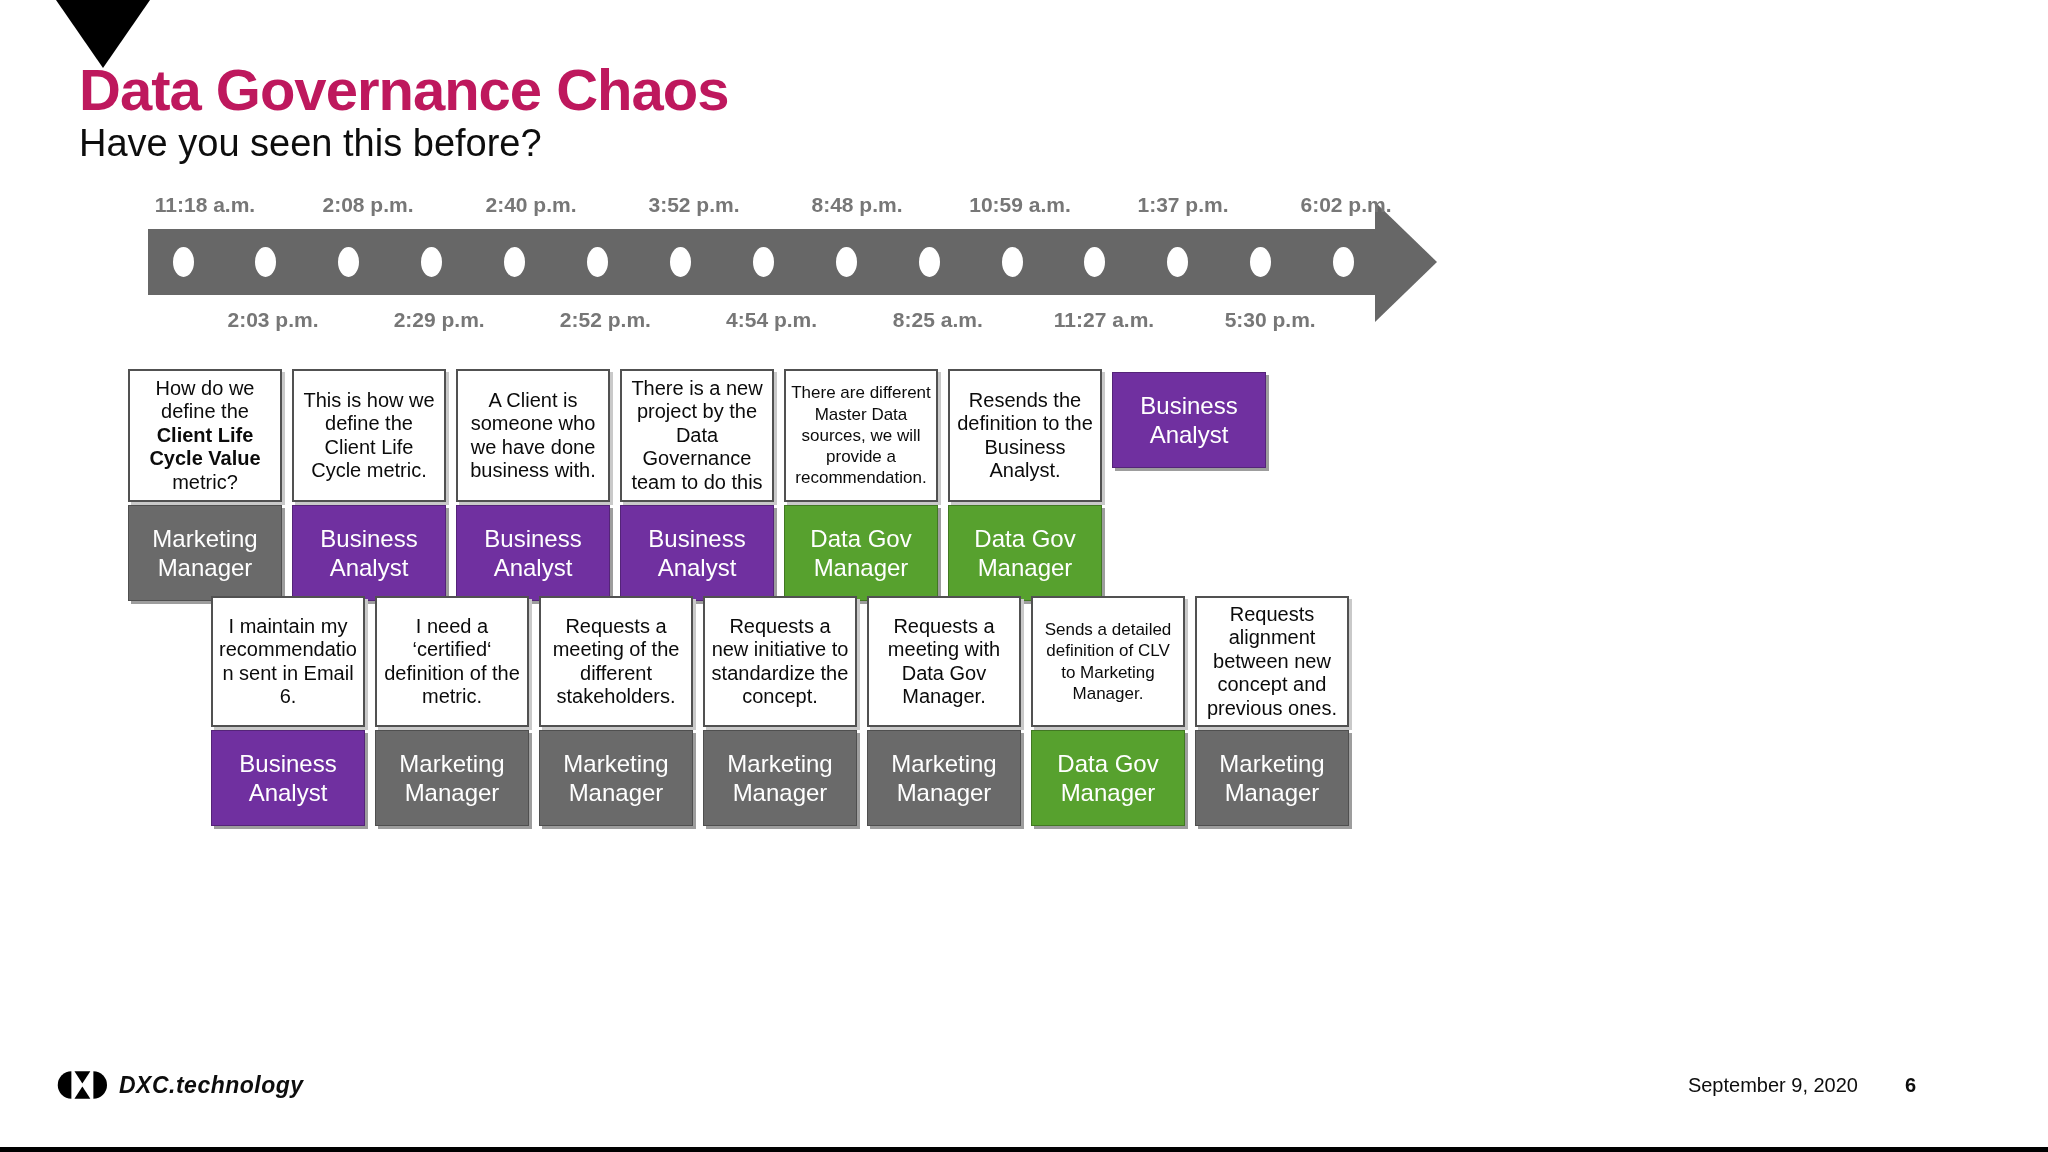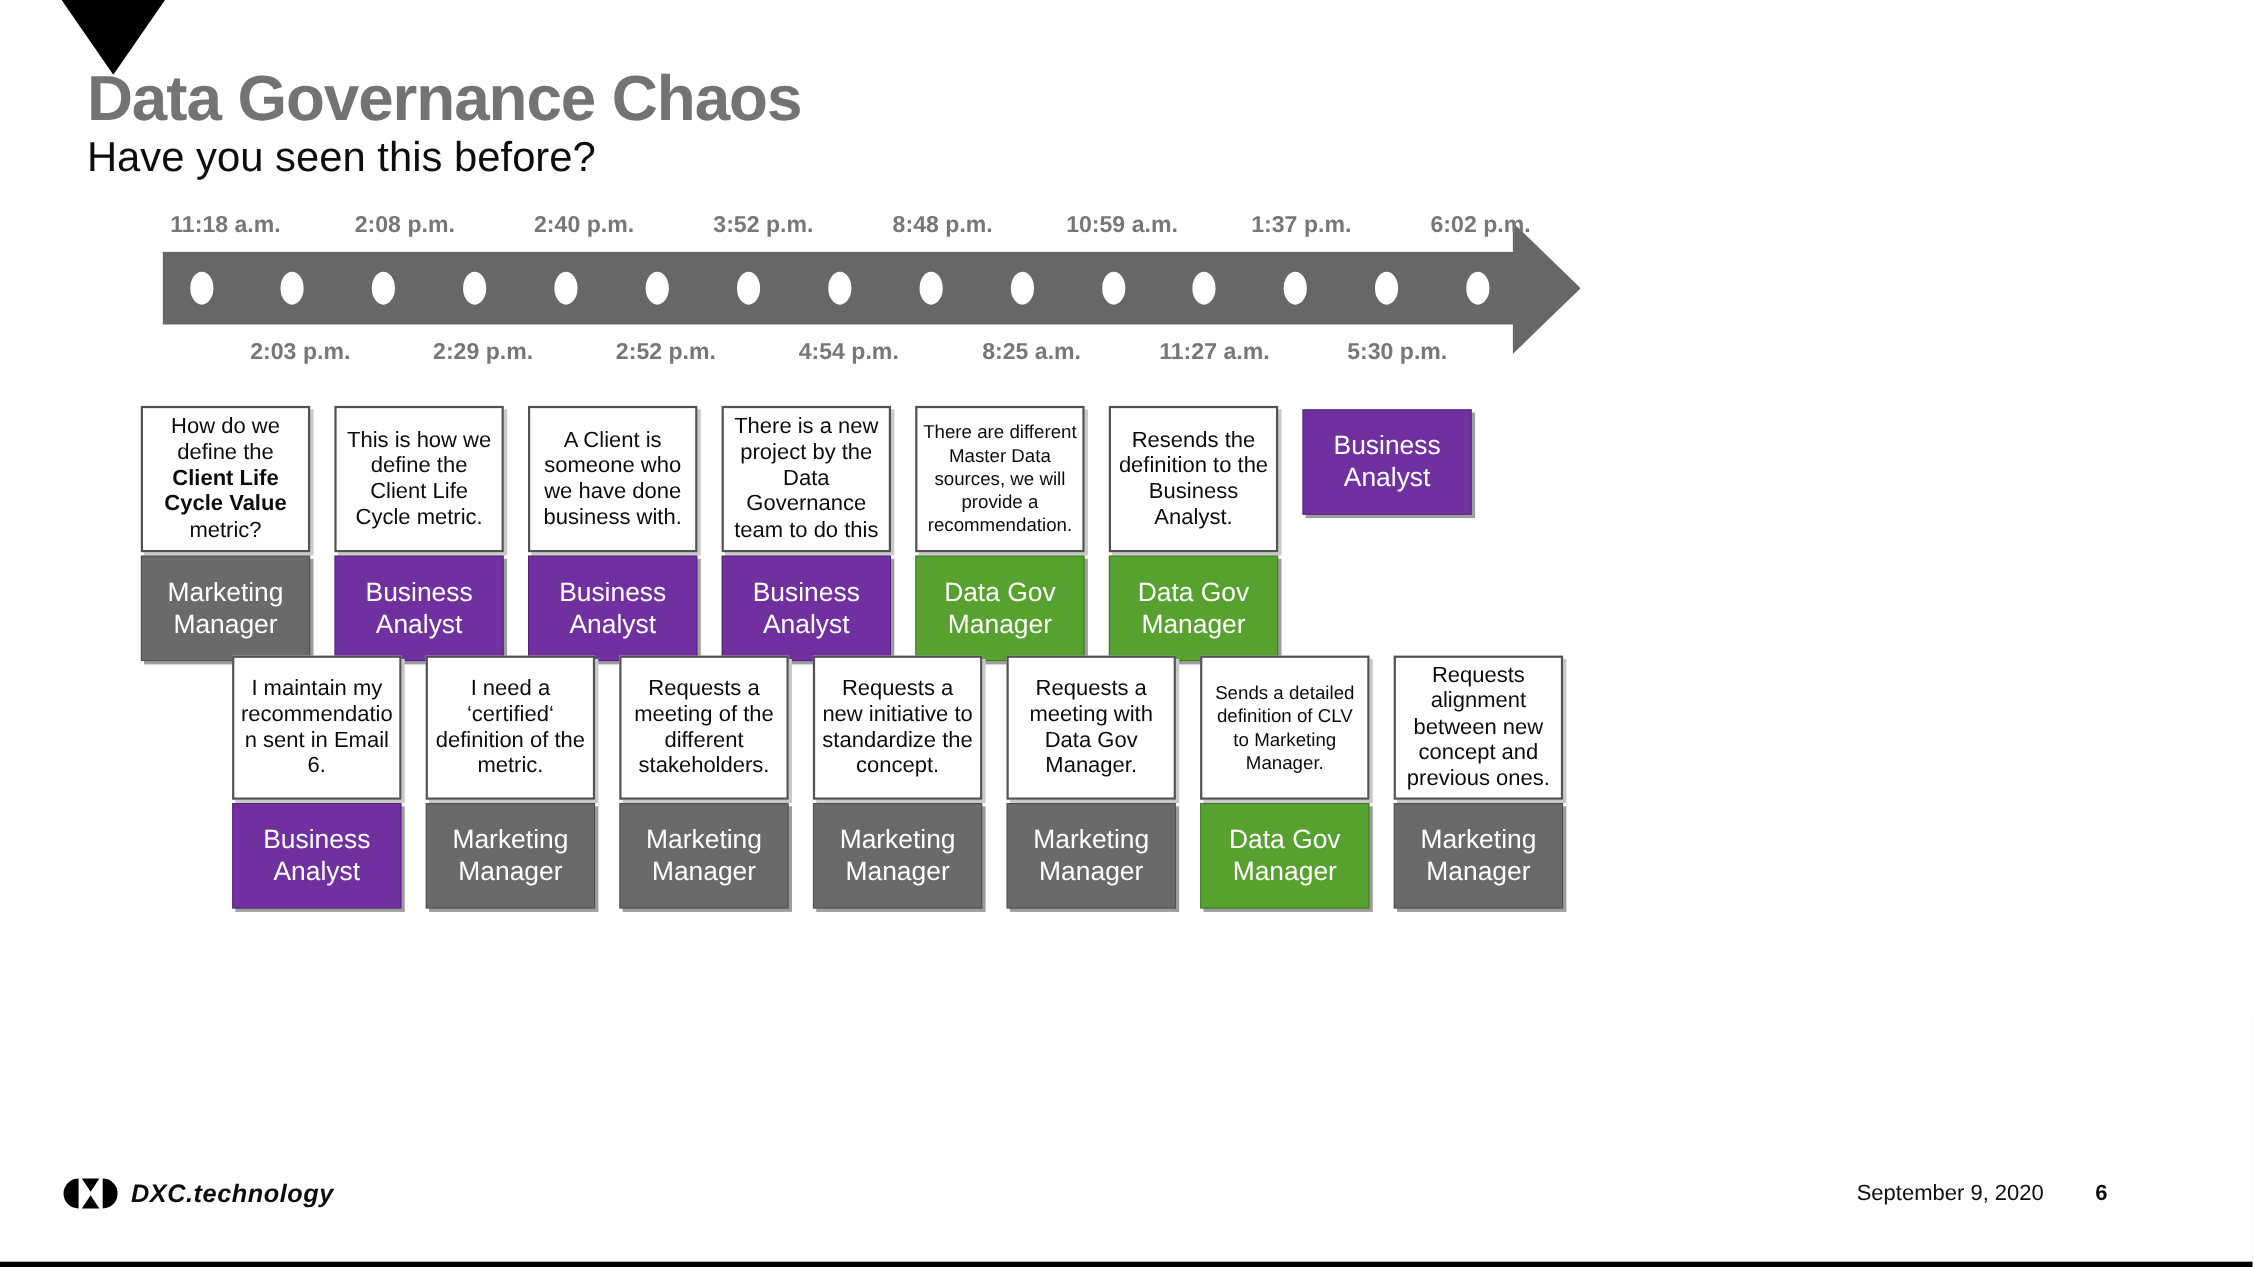--- a/index.html
+++ b/index.html
@@ -4,33 +4,33 @@
 <style>
   html,body{margin:0;padding:0;background:#e8e8e8;}
   .slide{
     position:relative;width:2048px;height:1152px;background:#ffffff;
     font-family:"Liberation Sans",sans-serif;overflow:hidden;
   }
   
   .corner-triangle{position:absolute;left:56px;top:0;width:94px;height:68px;background:#000;
     clip-path:polygon(0 0,100% 0,50% 100%);}
   
-  .title{position:absolute;left:79px;top:56px;font-size:58px;font-weight:700;color:#737373;letter-spacing:-1px;}
+  .title{position:absolute;left:79px;top:56px;font-size:58px;font-weight:700;color:#be185d;letter-spacing:-1px;}
   .subtitle{position:absolute;left:79px;top:122px;font-size:38px;font-weight:400;color:#0d0d0d;}
   
   .timeline{position:absolute;left:0;top:0;width:1848px;height:360px;}
   .arrow-body{position:absolute;left:148px;top:229px;width:1228px;height:66px;background:#676767;}
   .arrow-head{position:absolute;left:1375px;top:202px;width:62px;height:120px;background:#676767;
     clip-path:polygon(0 0,100% 50%,0 100%);}
   .dot{position:absolute;width:21px;height:30px;border-radius:50%;background:#fff;top:247px;}
   .time-label{position:absolute;transform:translateX(-50%);font-size:21px;font-weight:700;color:#777;white-space:nowrap;}
   .time-label.top{top:193px;}
   .time-label.bottom{top:308px;}
   
-  .card-row{position:absolute;display:flex;gap:22px;}
+  .card-row{position:absolute;display:flex;gap:10px;}
   .card-row.row1{left:128px;top:369px;}
   .card-row.row2{left:211px;top:596px;}
   .card{width:154px;display:flex;flex-direction:column;}
   .card-msg{
     background:#fff;border:2px solid #515151;box-shadow:3px 3px 0 #c9c9c9;
     display:flex;flex-direction:column;align-items:center;justify-content:center;
     text-align:center;font-size:20px;line-height:1.17;color:#0b0b0b;
     padding:4px 5px;box-sizing:border-box;overflow-wrap:anywhere;
   }
   .row1 .card-msg{height:133px;}

